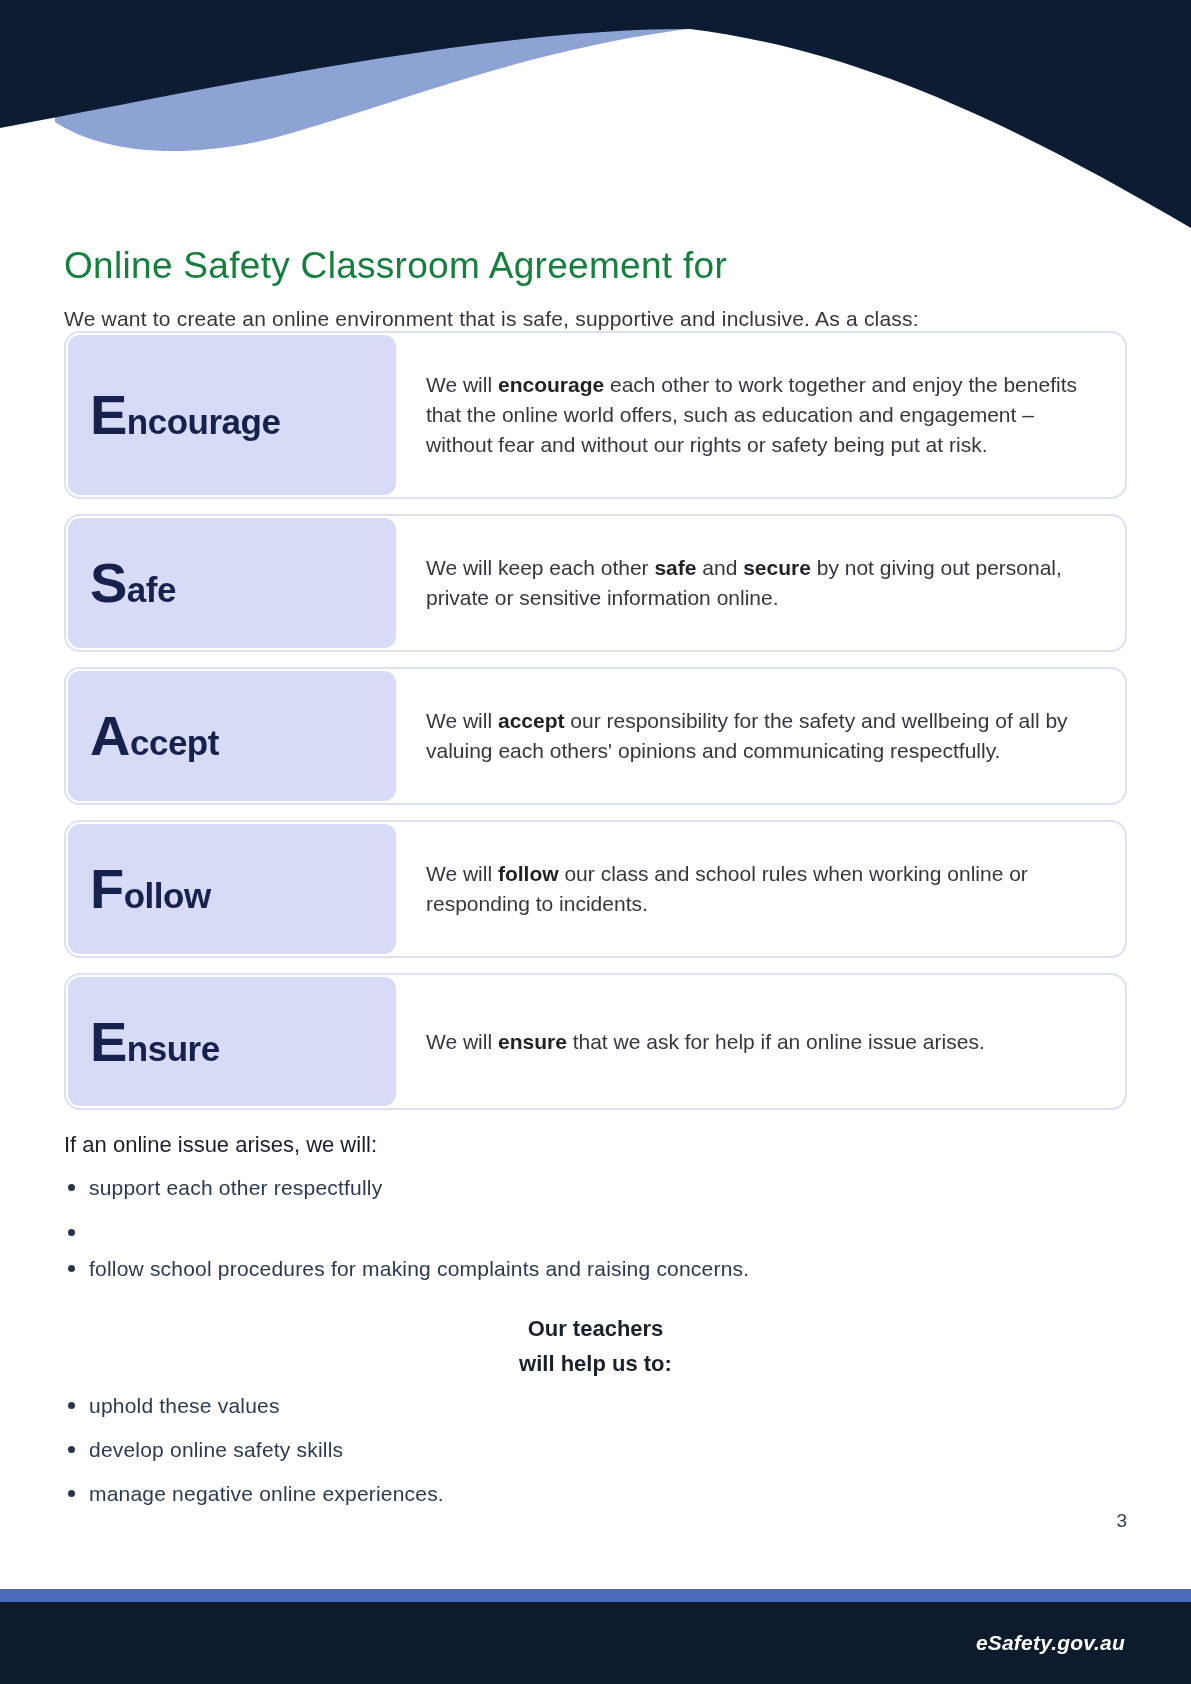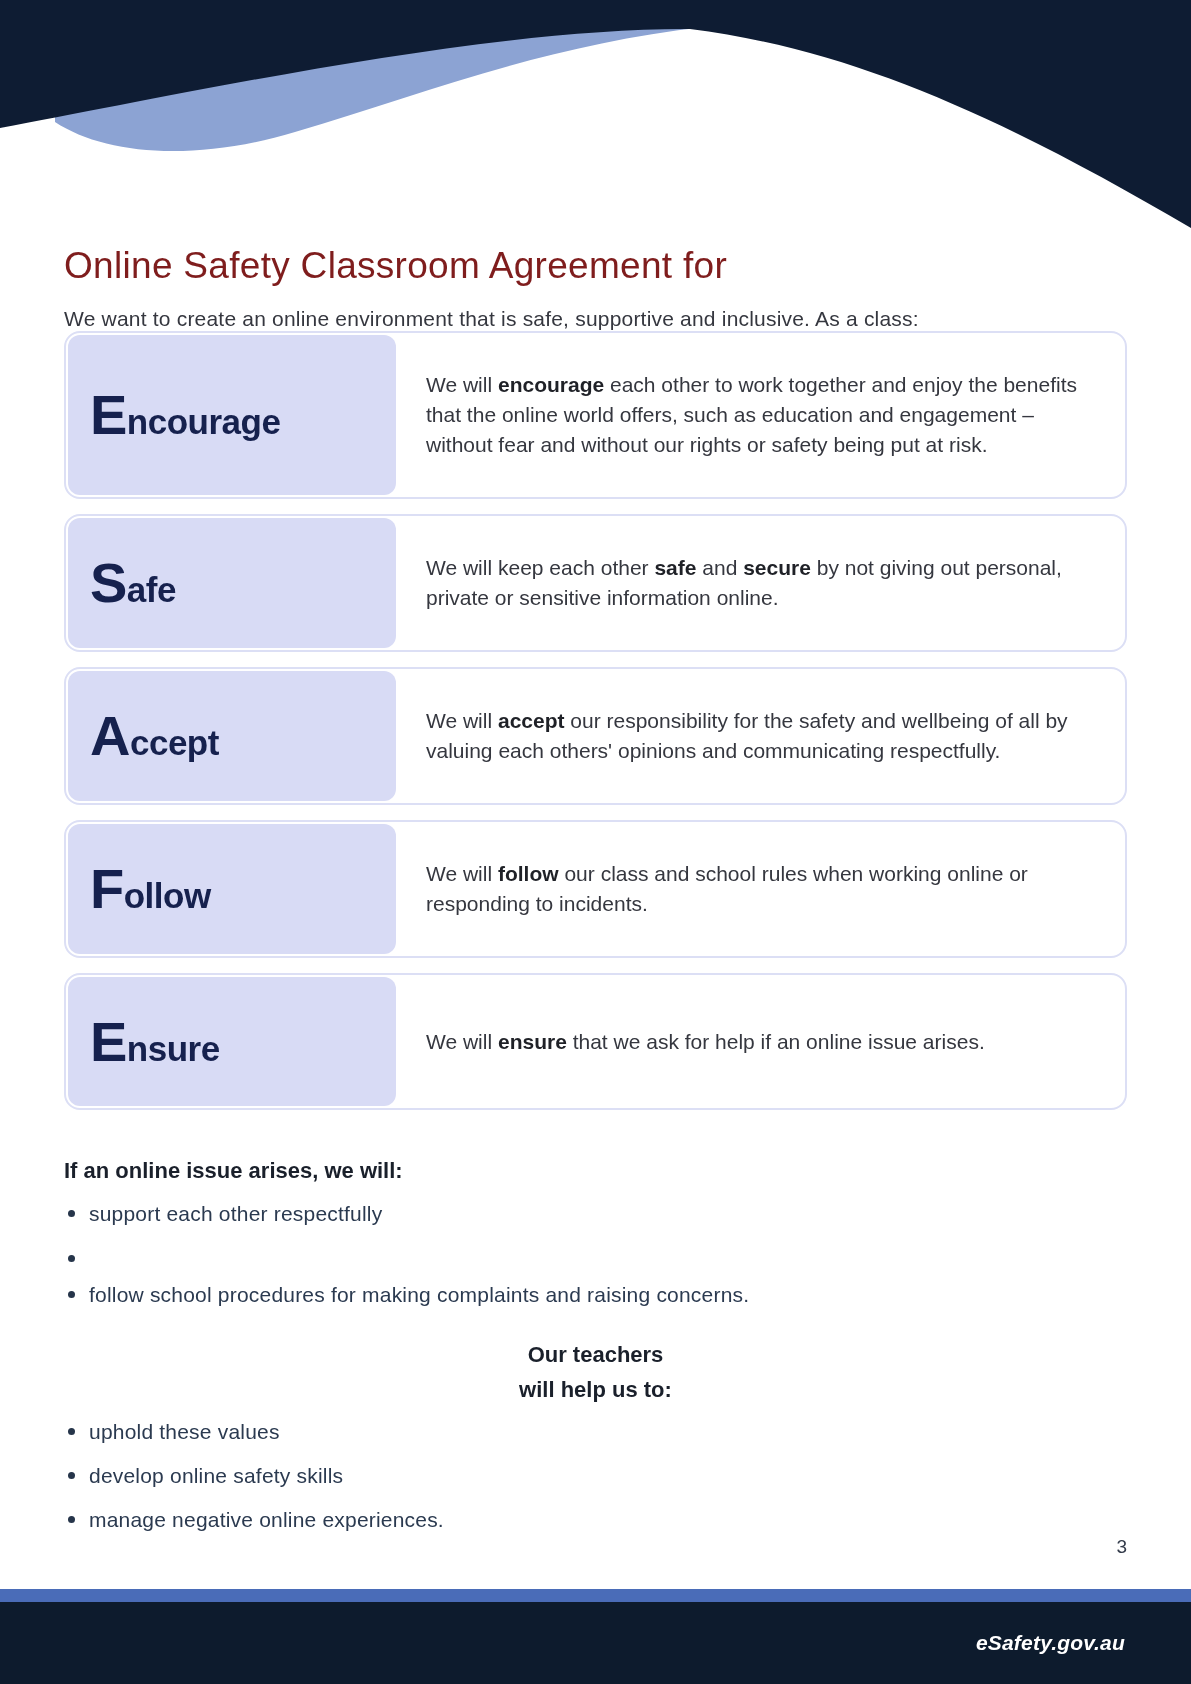--- a/index.html
+++ b/index.html
@@ -3,21 +3,21 @@
 <meta charset="utf-8">
 <style>
   html,body{margin:0;padding:0;background:#ffffff;}
   body{
     width:1191px;height:1684px;position:relative;overflow:hidden;
     font-family:"Liberation Sans",sans-serif;
   }
   .header-wave{position:absolute;top:0;left:0;width:1191px;height:235px;display:block;}
   .content{position:absolute;top:235px;left:64px;width:1063px;}
   .page-title{
-    margin:10px 0 0;font-size:37px;font-weight:500;color:#7f1d1d;letter-spacing:0.3px;
+    margin:10px 0 0;font-size:37px;font-weight:500;color:#15803d;letter-spacing:0.3px;
   }
   .intro{
     margin:20px 0 0;font-size:21px;color:#35373F;letter-spacing:0.2px;
   }
   .rows{display:flex;flex-direction:column;gap:15px;}
   .row{
     position:relative;background:#ffffff;border:2px solid #DCDFF5;border-radius:16px;
     min-height:137px;box-sizing:border-box;display:flex;align-items:center;
   }
   .keyword-box{
@@ -25,21 +25,21 @@
     border-radius:12px;display:flex;align-items:center;padding-left:22px;box-sizing:border-box;
   }
   .keyword{color:#16214E;font-weight:700;letter-spacing:-0.5px;line-height:1;}
   .keyword .initial{font-size:56px;}
   .keyword .rest{font-size:35px;}
   .row-text{
     flex:1;margin-left:360px;padding:16px 36px 16px 0;
     font-size:21px;line-height:1.43;color:#35373F;
   }
   .row-text b{color:#1F2127;font-weight:700;}
-  .section-heading{font-size:22px;font-weight:700;color:#1A202B;margin:48px 0 0;}
+  .section-heading{font-size:22px;font-weight:400;color:#1A202B;margin:22px 0 0;}
   .teacher-heading{font-size:22px;font-weight:700;color:#1A202B;line-height:1.6;text-align:center;}
   .teacher-wrap{margin-top:30px;}
   ul.bullets{list-style:none;margin:18px 0 0;padding:0;display:flex;flex-direction:column;gap:21px;}
   ul.bullets.tight{margin-top:12px;gap:20px;}
   ul.bullets li{display:flex;align-items:flex-start;font-size:21px;color:#2B3A50;letter-spacing:0.2px;}
   .dot{width:7px;height:7px;border-radius:50%;background:#26354A;margin:8px 14px 0 4px;flex:none;}
   .page-number{margin-top:4px;text-align:right;font-size:19px;font-weight:500;color:#333B4A;}
   .footer{position:absolute;left:0;right:0;bottom:0;}
   .footer-stripe{height:13px;background:#4A6CB8;}
   .footer-bar{

